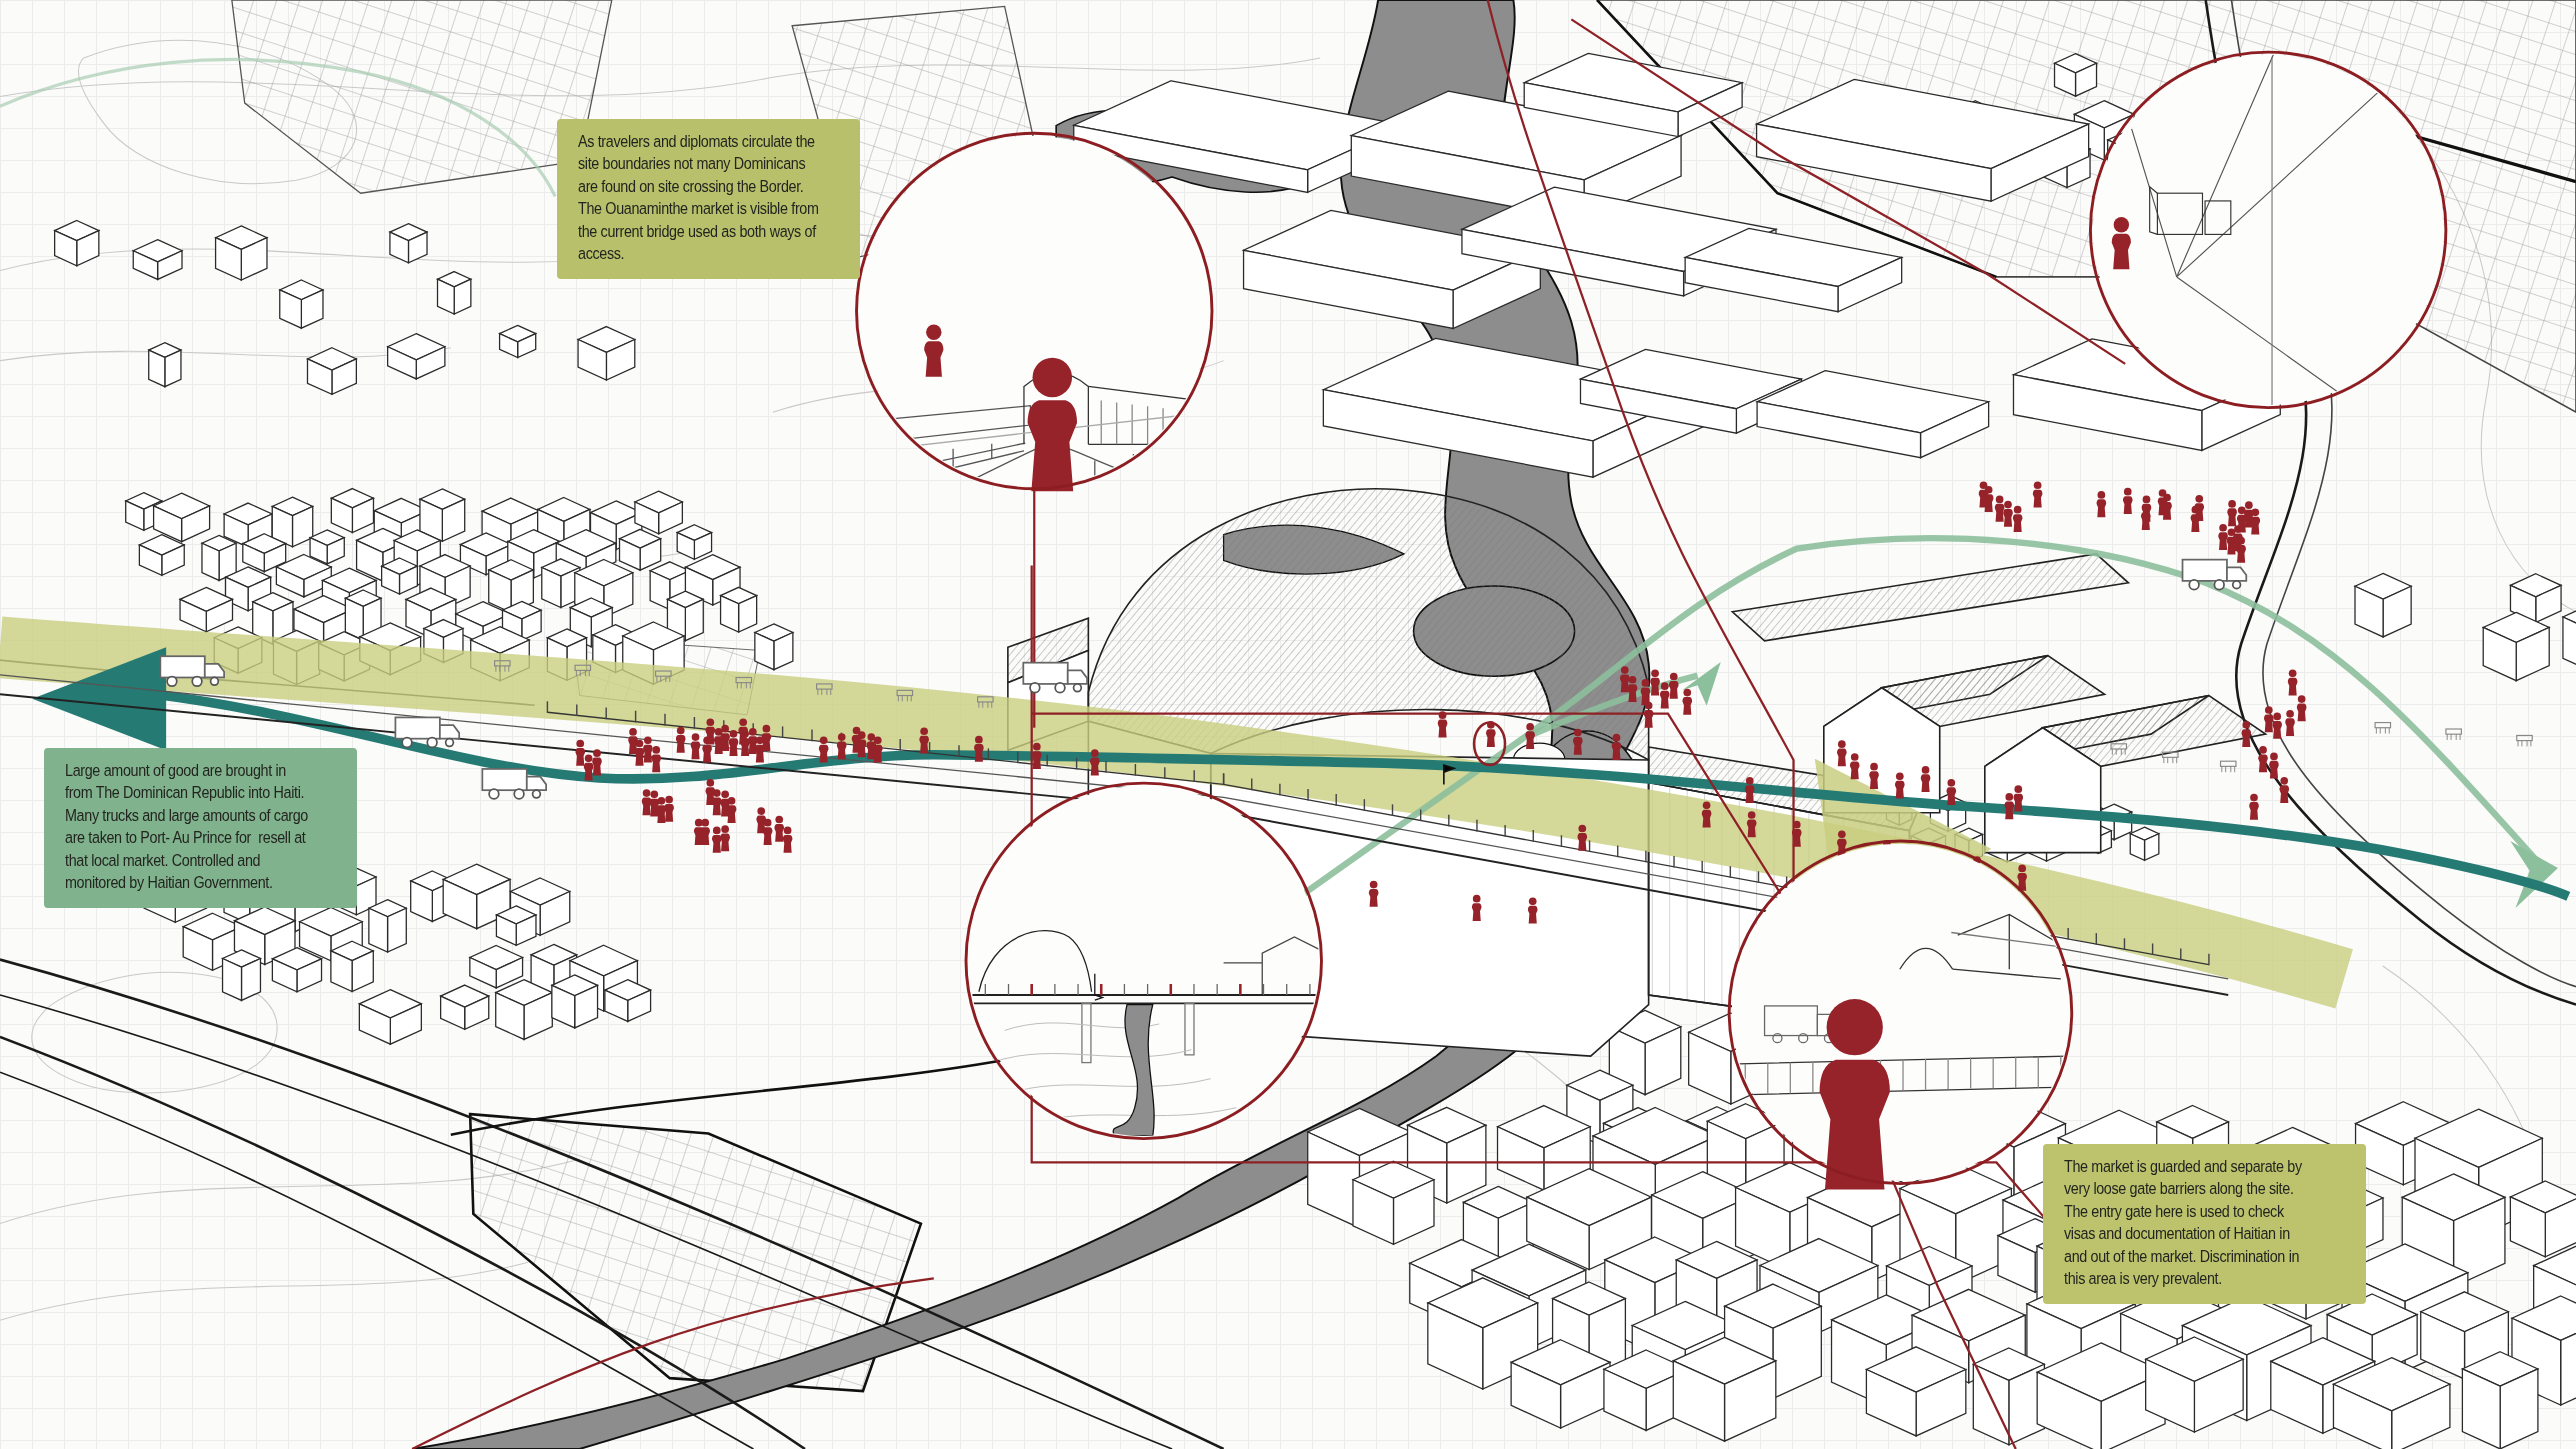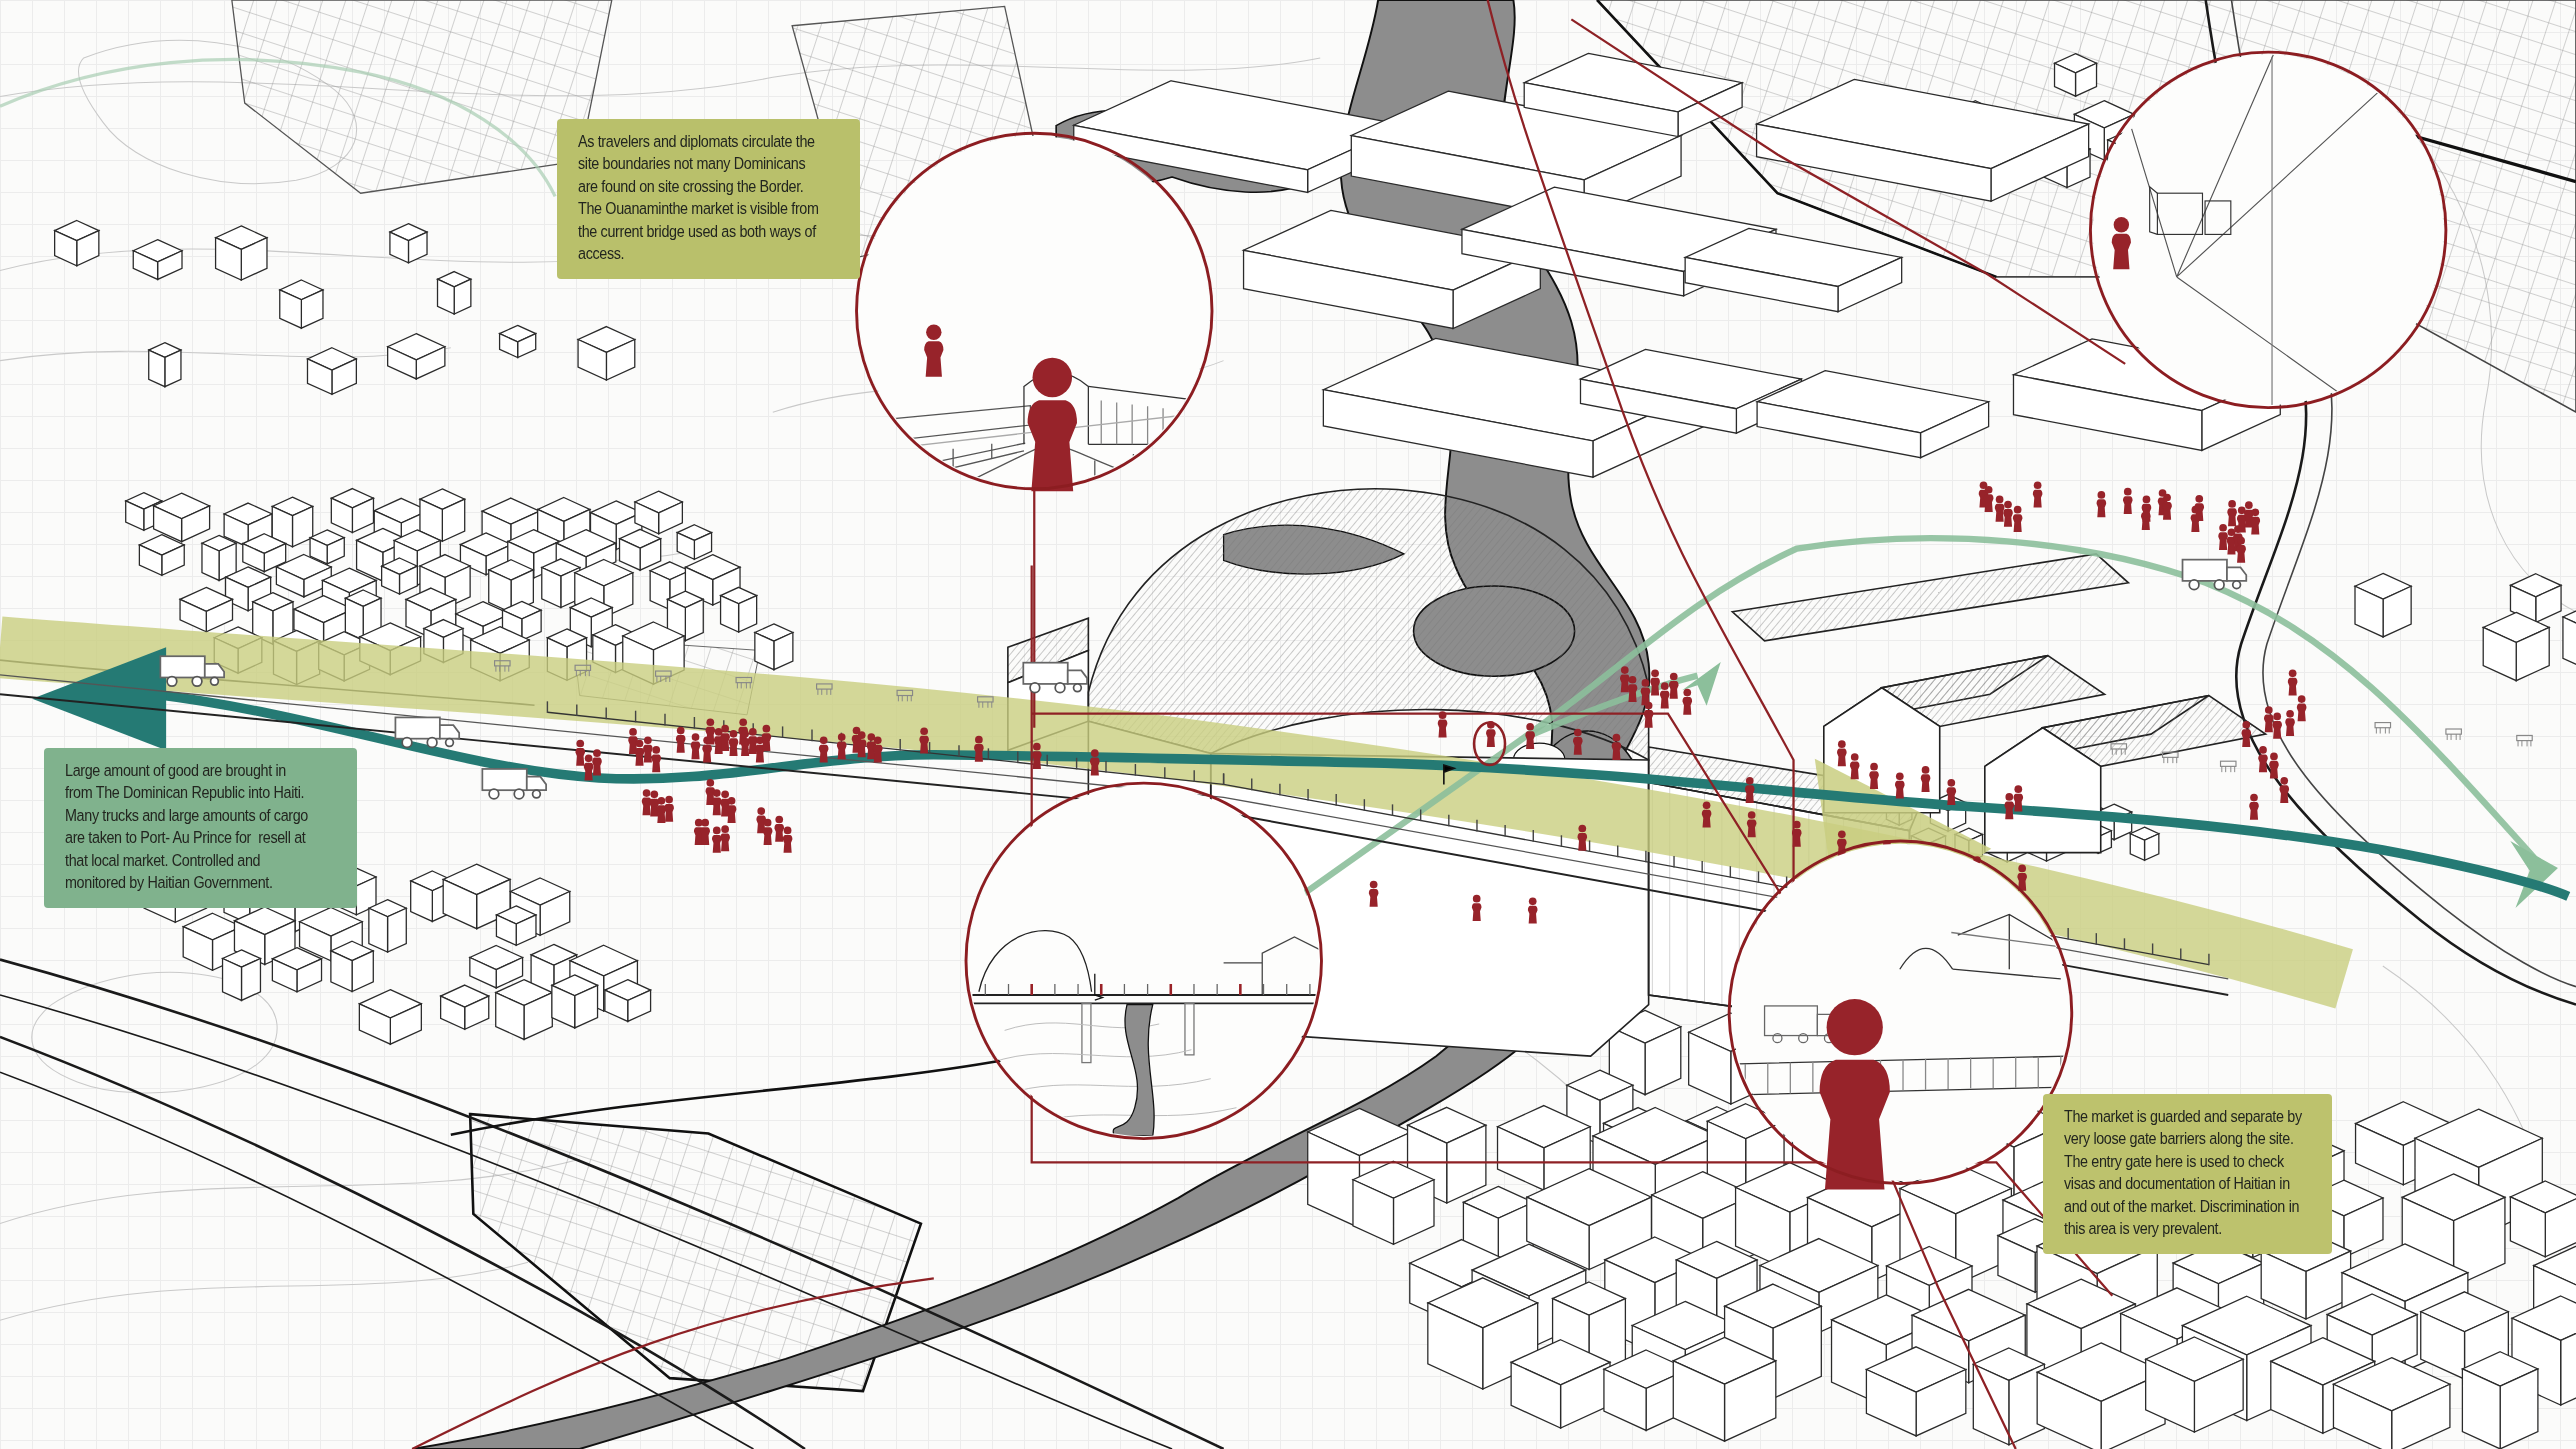--- a/index.html
+++ b/index.html
@@ -1452,21 +1452,21 @@
 access.</div>
     </div>
   <div class="callout" style="left: 44px; top: 748px; width: 313px; background: rgb(128, 178, 141);">
       <div class="tx">Large amount of good are brought in
 from The Dominican Republic into Haiti.
 Many trucks and large amounts of cargo
 are taken to Port- Au Prince for  resell at
 that local market. Controlled and
 monitored by Haitian Government.</div>
     </div>
-  <div class="callout" style="left: 2043px; top: 1094px; width: 289px; background: rgb(189, 194, 109);">
+  <div class="callout" style="left: 2043px; top: 1144px; width: 323px; background: rgb(189, 194, 109);">
       <div class="tx">The market is guarded and separate by
 very loose gate barriers along the site.
 The entry gate here is used to check
 visas and documentation of Haitian in
 and out of the market. Discrimination in
 this area is very prevalent.</div>
     </div>
 </div>
 
 

